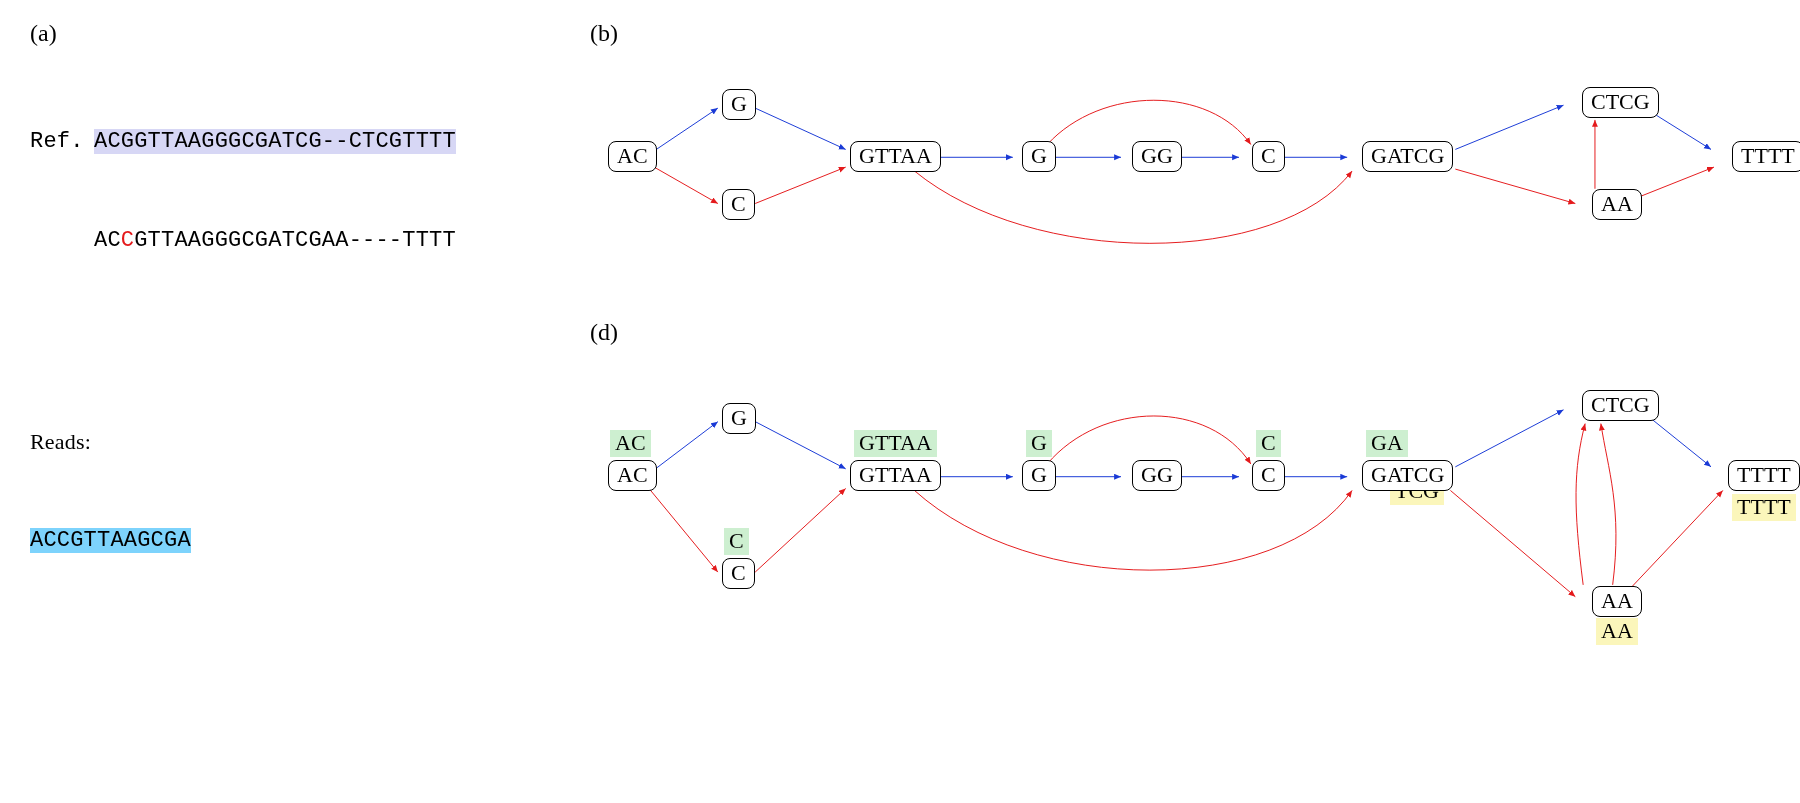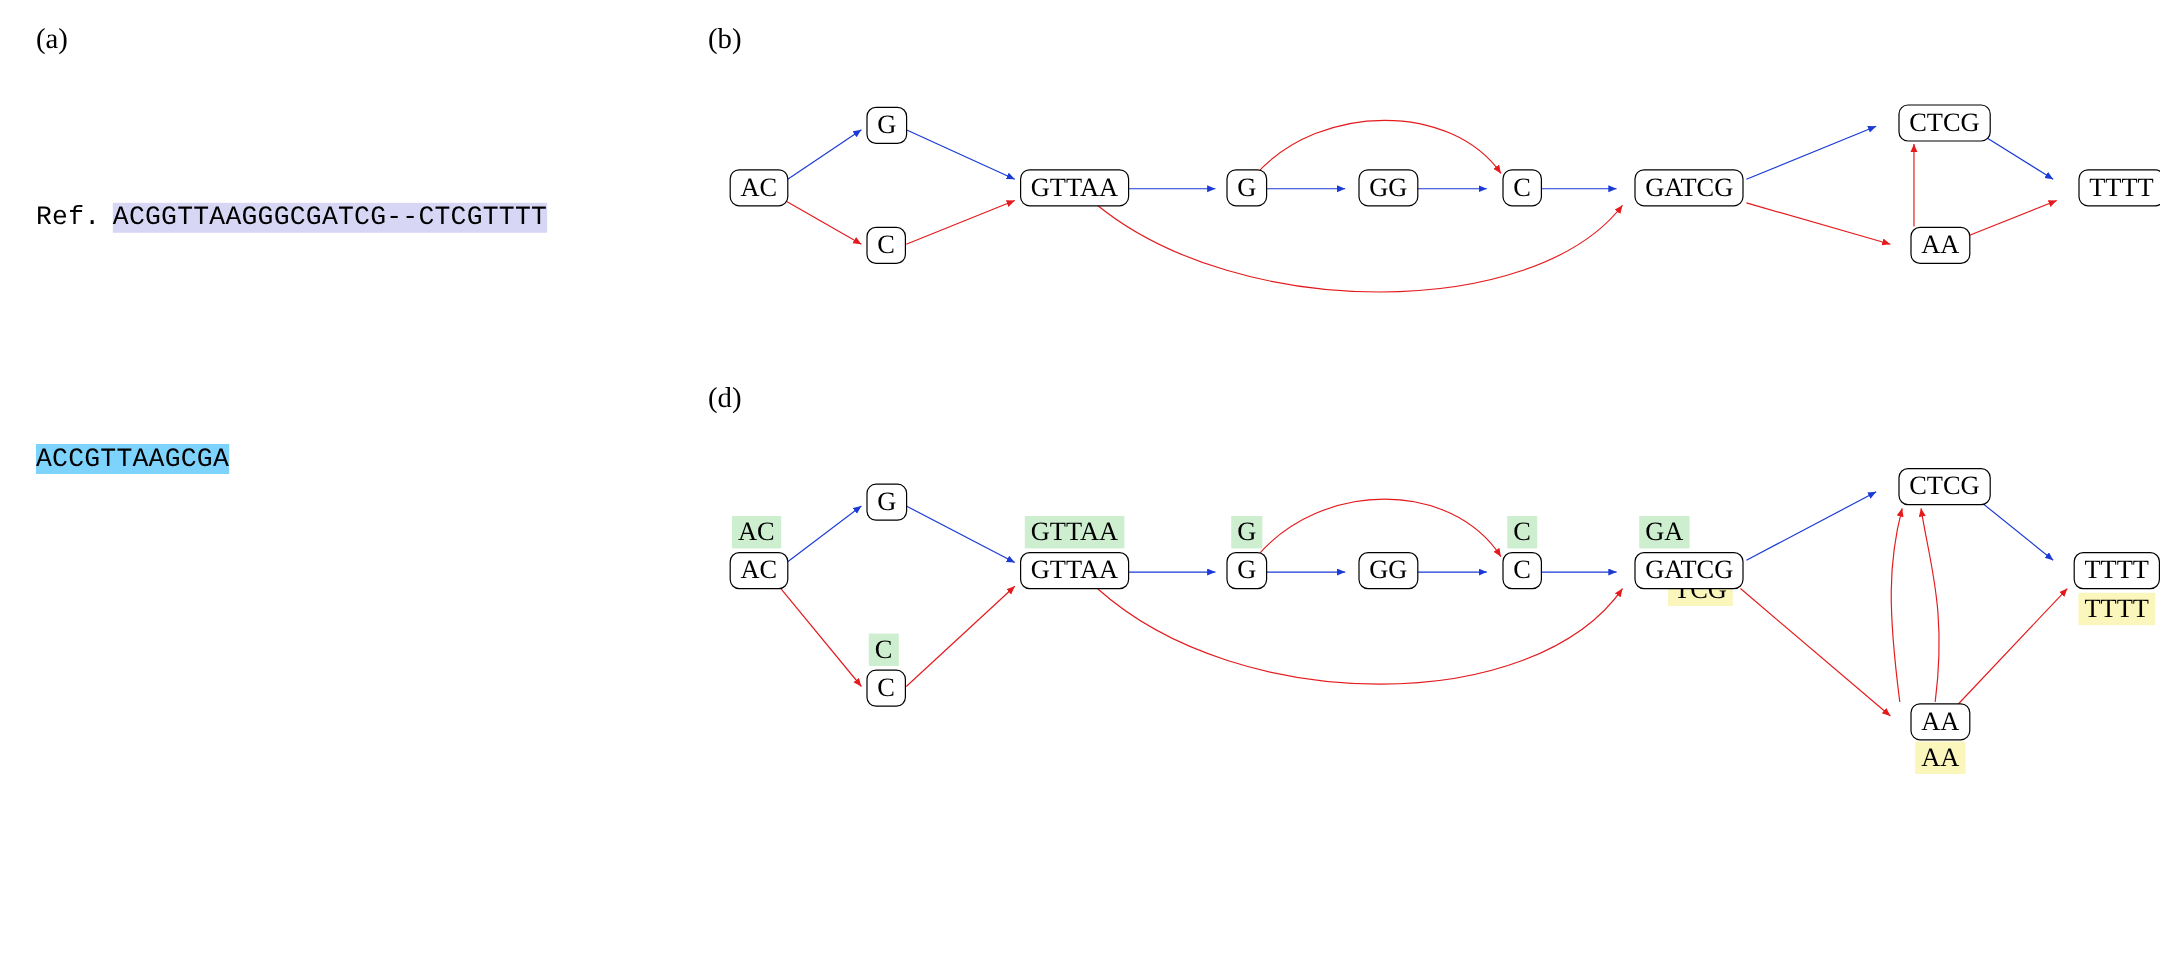--- a/index.html
+++ b/index.html
@@ -62,41 +62,43 @@
     font-family: 'Times New Roman', Times, serif;
     font-size: 22px;
     padding: 1px 5px 2px 5px;
     line-height: 1.1;
     white-space: nowrap;
   }
   .annot.g { background: #cdefd0; }
   .annot.y { background: #fbf6bb; }
 
   
-  .seq-row { display: block; margin-top: 40px; }
+  .seq-row { display: block; }
   .seq-label { display: inline-block; width: 64px; }
   .seq-pad  { display: inline-block; width: 64px; }
 
   .reads-block { margin-top: 36px; }
 
   
   .panel { position: relative; }
 </style>
 </head>
 <body>
 
 <div class="figure">
 
   <div class="panel">
     <div class="panel-label">(a)</div>
     <div class="mono">
       <span class="seq-row"><span class="seq-label">Ref.</span><span class="hl-blue"><span>AC</span><span>G</span><span>GTTAAGGGCGATCG--CTCGTTTT</span></span></span>
+      <span class="seq-row"><span class="seq-pad"></span><span>AC</span><span class="snp">C</span><span>GTTAAGGGCGATCGAA----TTTT</span></span>
     </div>
 
     <div class="reads-block mono">
+      <div style="font-family:'Times New Roman',serif;">Reads:</div>
       <div><span class="hl-green">ACCGTTAAGCGA</span></div>
       
     </div>
 
   </div>
 
   <div class="panel">
     <div class="panel-label">(b)</div>
 
     <div class="graph" style="height:230px;">

